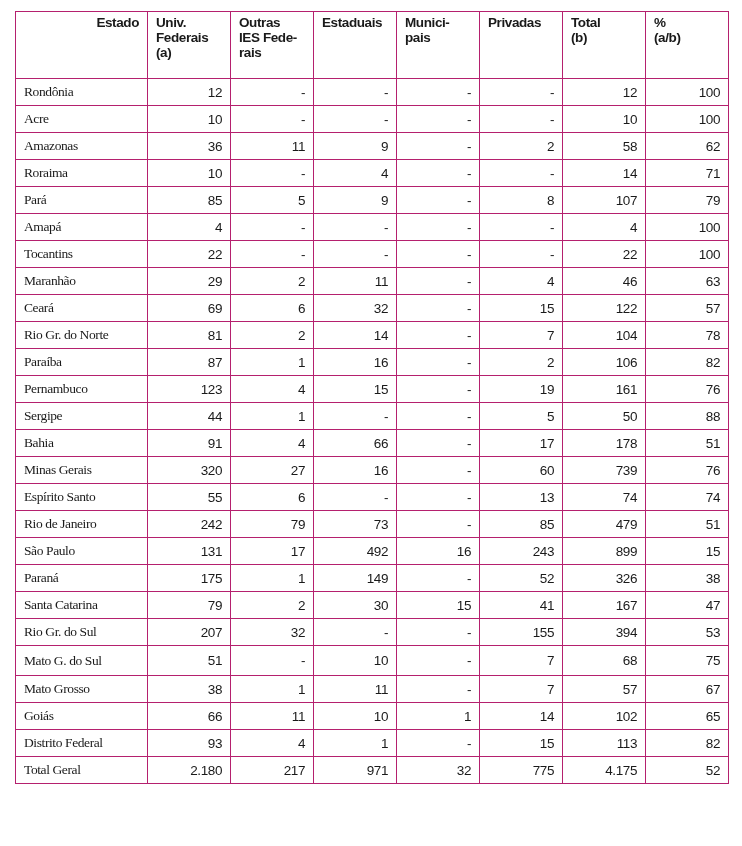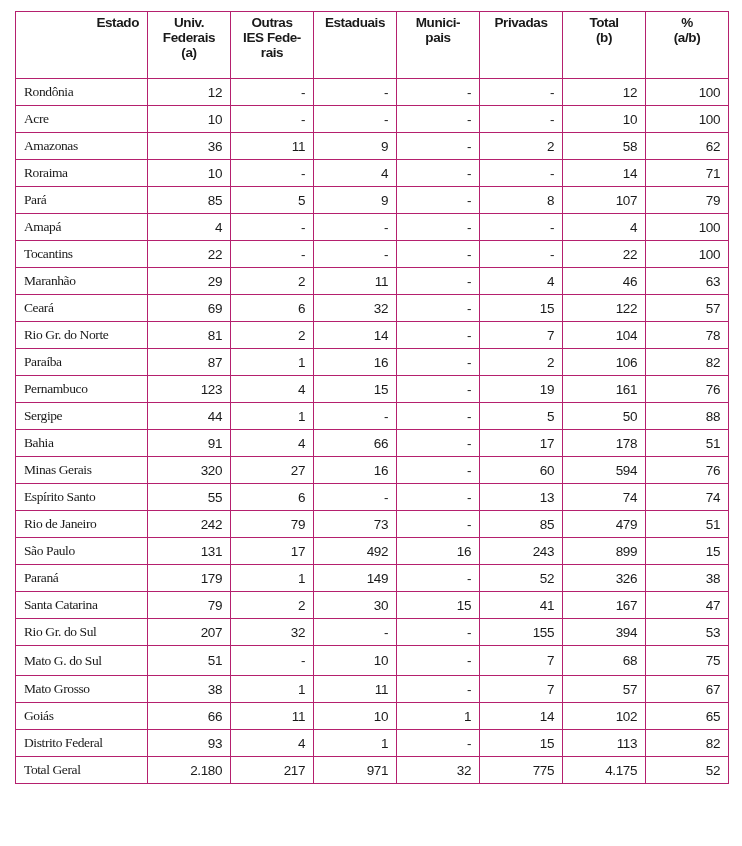--- a/index.html
+++ b/index.html
@@ -3,21 +3,21 @@
 <meta charset="utf-8">
 <style>
   html, body { margin: 0; padding: 0; background: #ffffff; }
   body { width: 742px; height: 846px; position: relative; overflow: hidden;
          font-family: "Liberation Sans", sans-serif; color: #1a1a1a; }
   table { position: absolute; left: 15px; top: 11px; border-collapse: collapse;
           table-layout: fixed; width: 714px; }
   td, th { border: 1.5px solid #b5206e; font-size: 13.5px; letter-spacing: -0.4px;
            padding: 0 8px; height: 26px; }
   th { vertical-align: top; font-weight: bold; padding-top: 3px; height: 63px;
-       line-height: 15px; text-align: center; white-space: pre-line; }
+       line-height: 15px; text-align: left; white-space: pre-line; }
   th.first { text-align: right; }
   td { text-align: right; }
   td.name { text-align: left; font-family: Liberation Serif, serif; }
   tr.tall td { height: 29px; margin-top: 36px; }
   col.c0 { width: 132px; }
   col.cn { width: 83px; }
 </style>
 </head>
 <body>
 
@@ -192,21 +192,21 @@
         <td>178</td>
         <td>51</td>
       </tr>
       <tr>
         <td class="name">Minas Gerais</td>
         <td>320</td>
         <td>27</td>
         <td>16</td>
         <td>-</td>
         <td>60</td>
-        <td>594</td>
+        <td>739</td>
         <td>76</td>
       </tr>
       <tr>
         <td class="name">Espírito Santo</td>
         <td>55</td>
         <td>6</td>
         <td>-</td>
         <td>-</td>
         <td>13</td>
         <td>74</td>
@@ -227,21 +227,21 @@
         <td>131</td>
         <td>17</td>
         <td>492</td>
         <td>16</td>
         <td>243</td>
         <td>899</td>
         <td>15</td>
       </tr>
       <tr>
         <td class="name">Paraná</td>
-        <td>179</td>
+        <td>175</td>
         <td>1</td>
         <td>149</td>
         <td>-</td>
         <td>52</td>
         <td>326</td>
         <td>38</td>
       </tr>
       <tr>
         <td class="name">Santa Catarina</td>
         <td>79</td>

